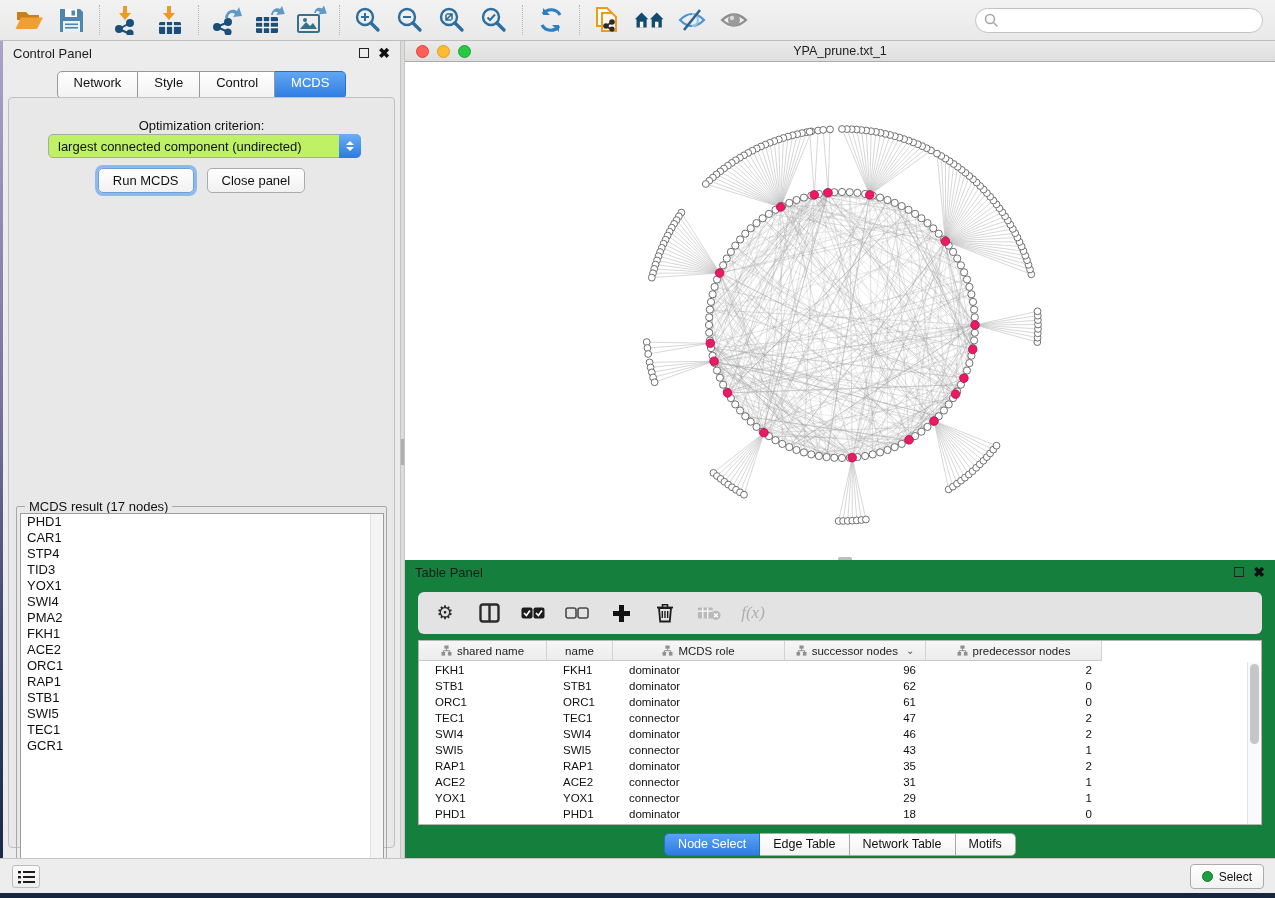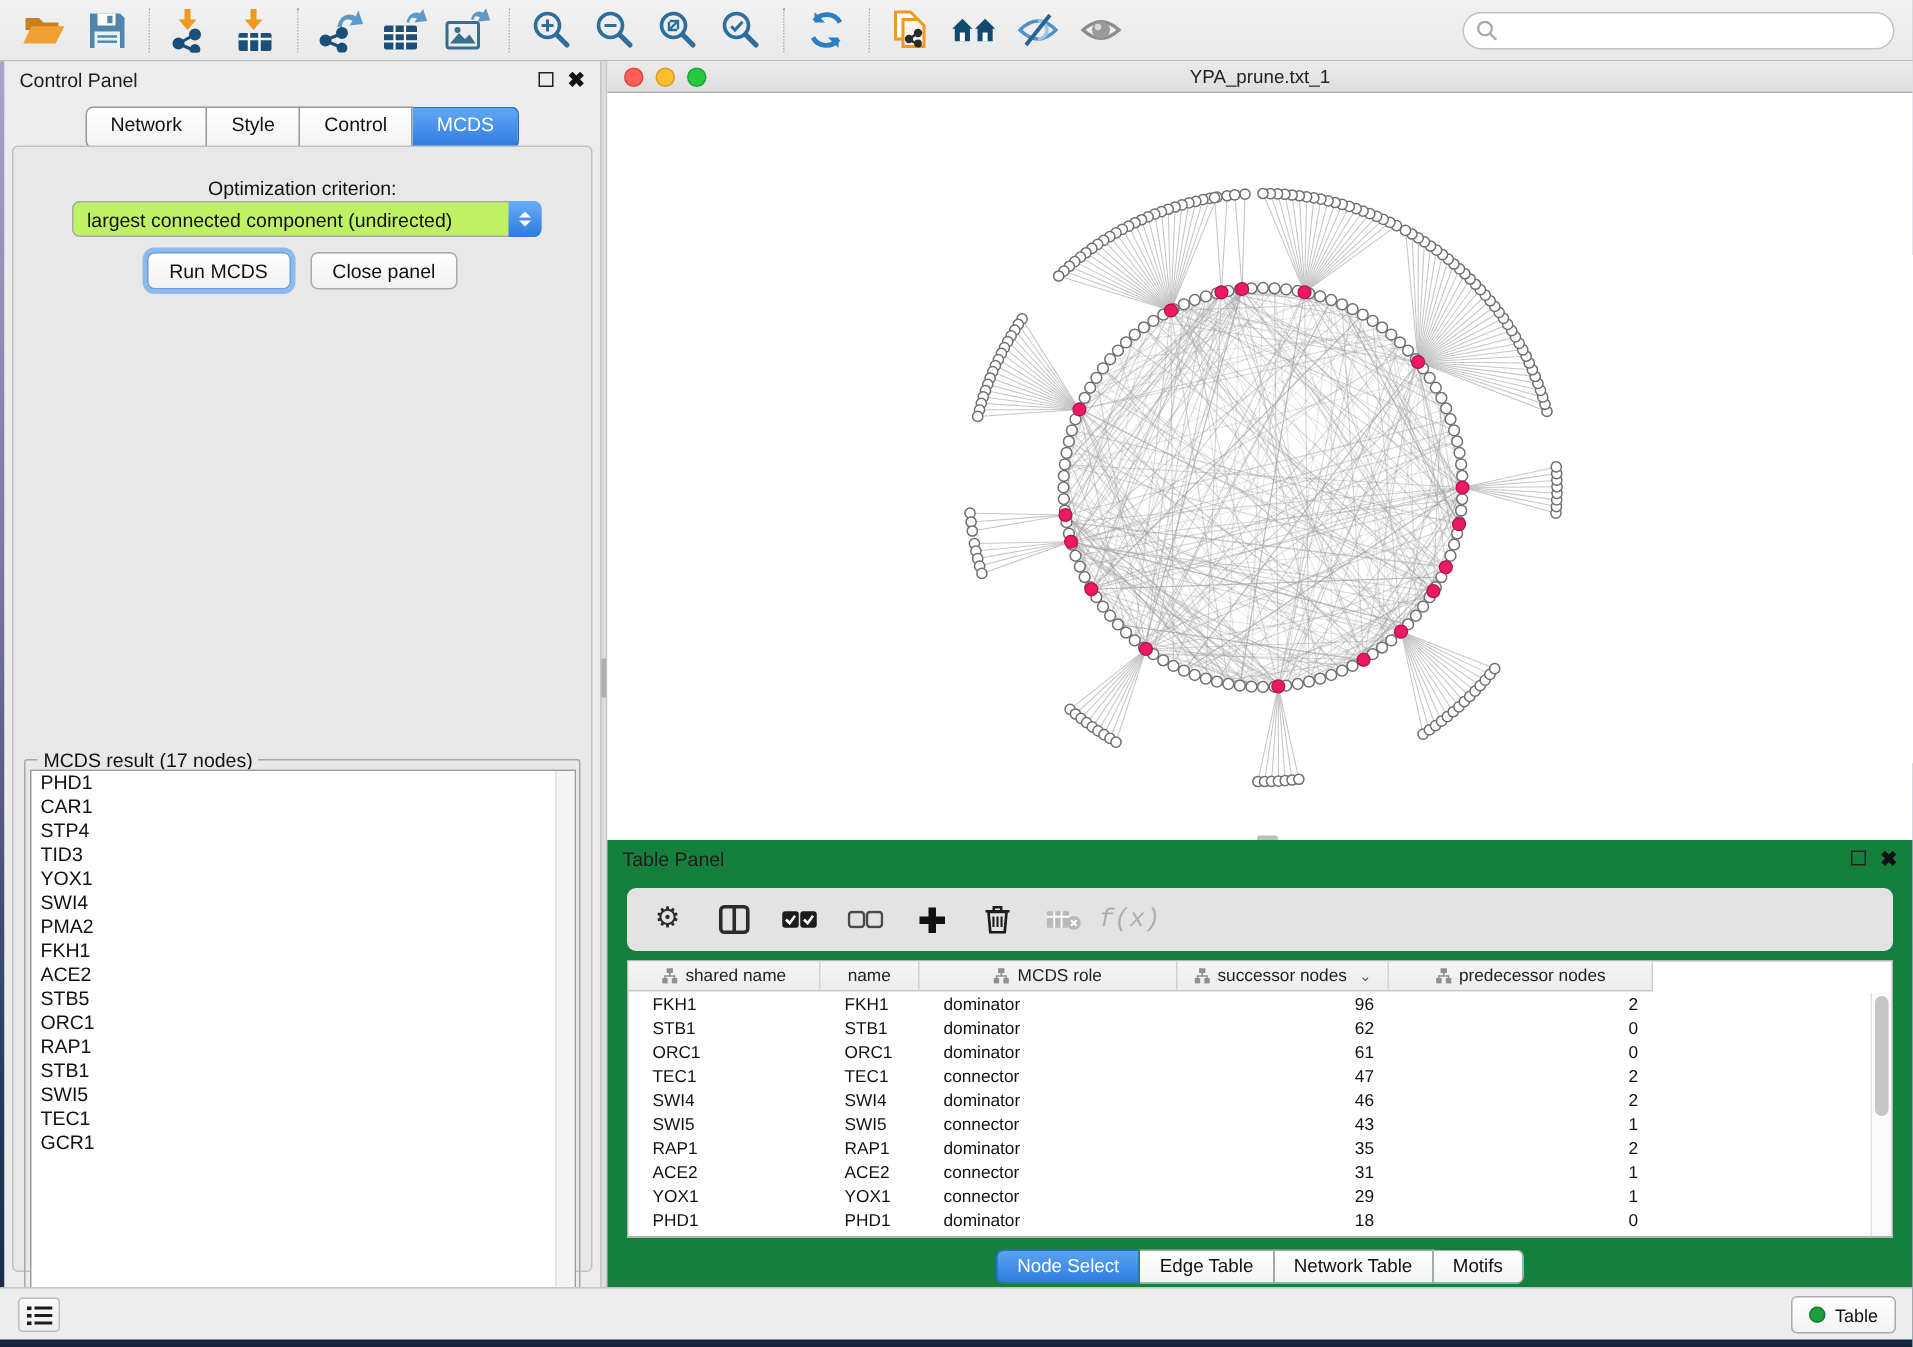--- a/index.html
+++ b/index.html
@@ -59,21 +59,21 @@
   .net-canvas { position:absolute; left:0; top:21px; width:870px; height:498px; background:#fff; }
   .h-grip { position:absolute; left:433px; bottom:-3px; width:14px; height:6px; background:#bdbdbd; border-radius:2px; }
 
   
   .table-panel { position:absolute; left:402px; top:519px; width:870px; height:298px; background:#15803d; }
   .tp-titlebar { height:24px; display:flex; align-items:center; padding:0 10px; }
   .tp-title { font-size:13px; color:#1c1c1c; }
   .tp-toolbar { position:absolute; left:13px; top:32px; width:844px; height:42px; background:#e3e3e3; border-radius:6px; display:flex; align-items:center; padding-left:15px; gap:20px; }
   .tp-tool { display:flex; align-items:center; justify-content:center; width:24px; height:24px; }
   .gear-glyph { font-size:19px; color:#2b2b2b; line-height:20px; }
-  .fx { font-family:Liberation Mono, monospace; font-style:italic; font-size:17px; color:#aeaeae; }
+  .fx { font-family:Liberation Serif, serif; font-style:italic; font-size:17px; color:#aeaeae; }
   .nodetable { position:absolute; left:13px; top:80px; width:844px; height:185px; background:#fff; border:1px solid #b5b5b5; }
   .thead { position:absolute; left:0; top:0; width:683px; height:20px; background:linear-gradient(#f6f6f6,#ececec); border-bottom:1px solid #c9c9c9; display:flex; }
   .th { display:flex; align-items:center; justify-content:center; gap:5px; font-size:11.5px; color:#222; border-right:1px solid #d2d2d2; position:relative; }
   .sort-v { font-size:10px; color:#555; margin-left:3px; }
   .tbody { position:absolute; left:0; top:21px; width:100%; }
   .tr { display:flex; height:16px; align-items:center; }
   .td { font-size:11.5px; color:#111; white-space:nowrap; }
   .td.num { text-align:right; }
   .tbl-scroll { position:absolute; right:1px; top:21px; width:13px; height:162px; background:#fafafa; border-left:1px solid #e3e3e3; }
   .tbl-thumb { position:absolute; left:1.5px; top:2px; width:9px; height:80px; background:#c6c6c6; border-radius:5px; }
@@ -283,21 +283,20 @@
           <div id="mcds-list">
               <div class="list-item">PHD1</div>
               <div class="list-item">CAR1</div>
               <div class="list-item">STP4</div>
               <div class="list-item">TID3</div>
               <div class="list-item">YOX1</div>
               <div class="list-item">SWI4</div>
               <div class="list-item">PMA2</div>
               <div class="list-item">FKH1</div>
               <div class="list-item">ACE2</div>
-              <div class="list-item">STB5</div>
               <div class="list-item">ORC1</div>
               <div class="list-item">RAP1</div>
               <div class="list-item">STB1</div>
               <div class="list-item">SWI5</div>
               <div class="list-item">TEC1</div>
               <div class="list-item">GCR1</div>
             </div>
           <div class="list-scroll"></div>
         </div>
       </div>
@@ -1319,15 +1318,15 @@
         </g>
         <g fill="#1c1c1c">
           <rect x="0" y="1" width="3" height="2.4"></rect>
           <rect x="0" y="6" width="3" height="2.4"></rect>
           <rect x="0" y="11" width="3" height="2.4"></rect>
         </g>
       </svg>
   </div>
   <div class="memory-btn">
     <span class="memory-dot"></span>
-    <span class="memory-label">Table</span>
+    <span class="memory-label">Select</span>
   </div>
 </div>
 
 </body></html>

